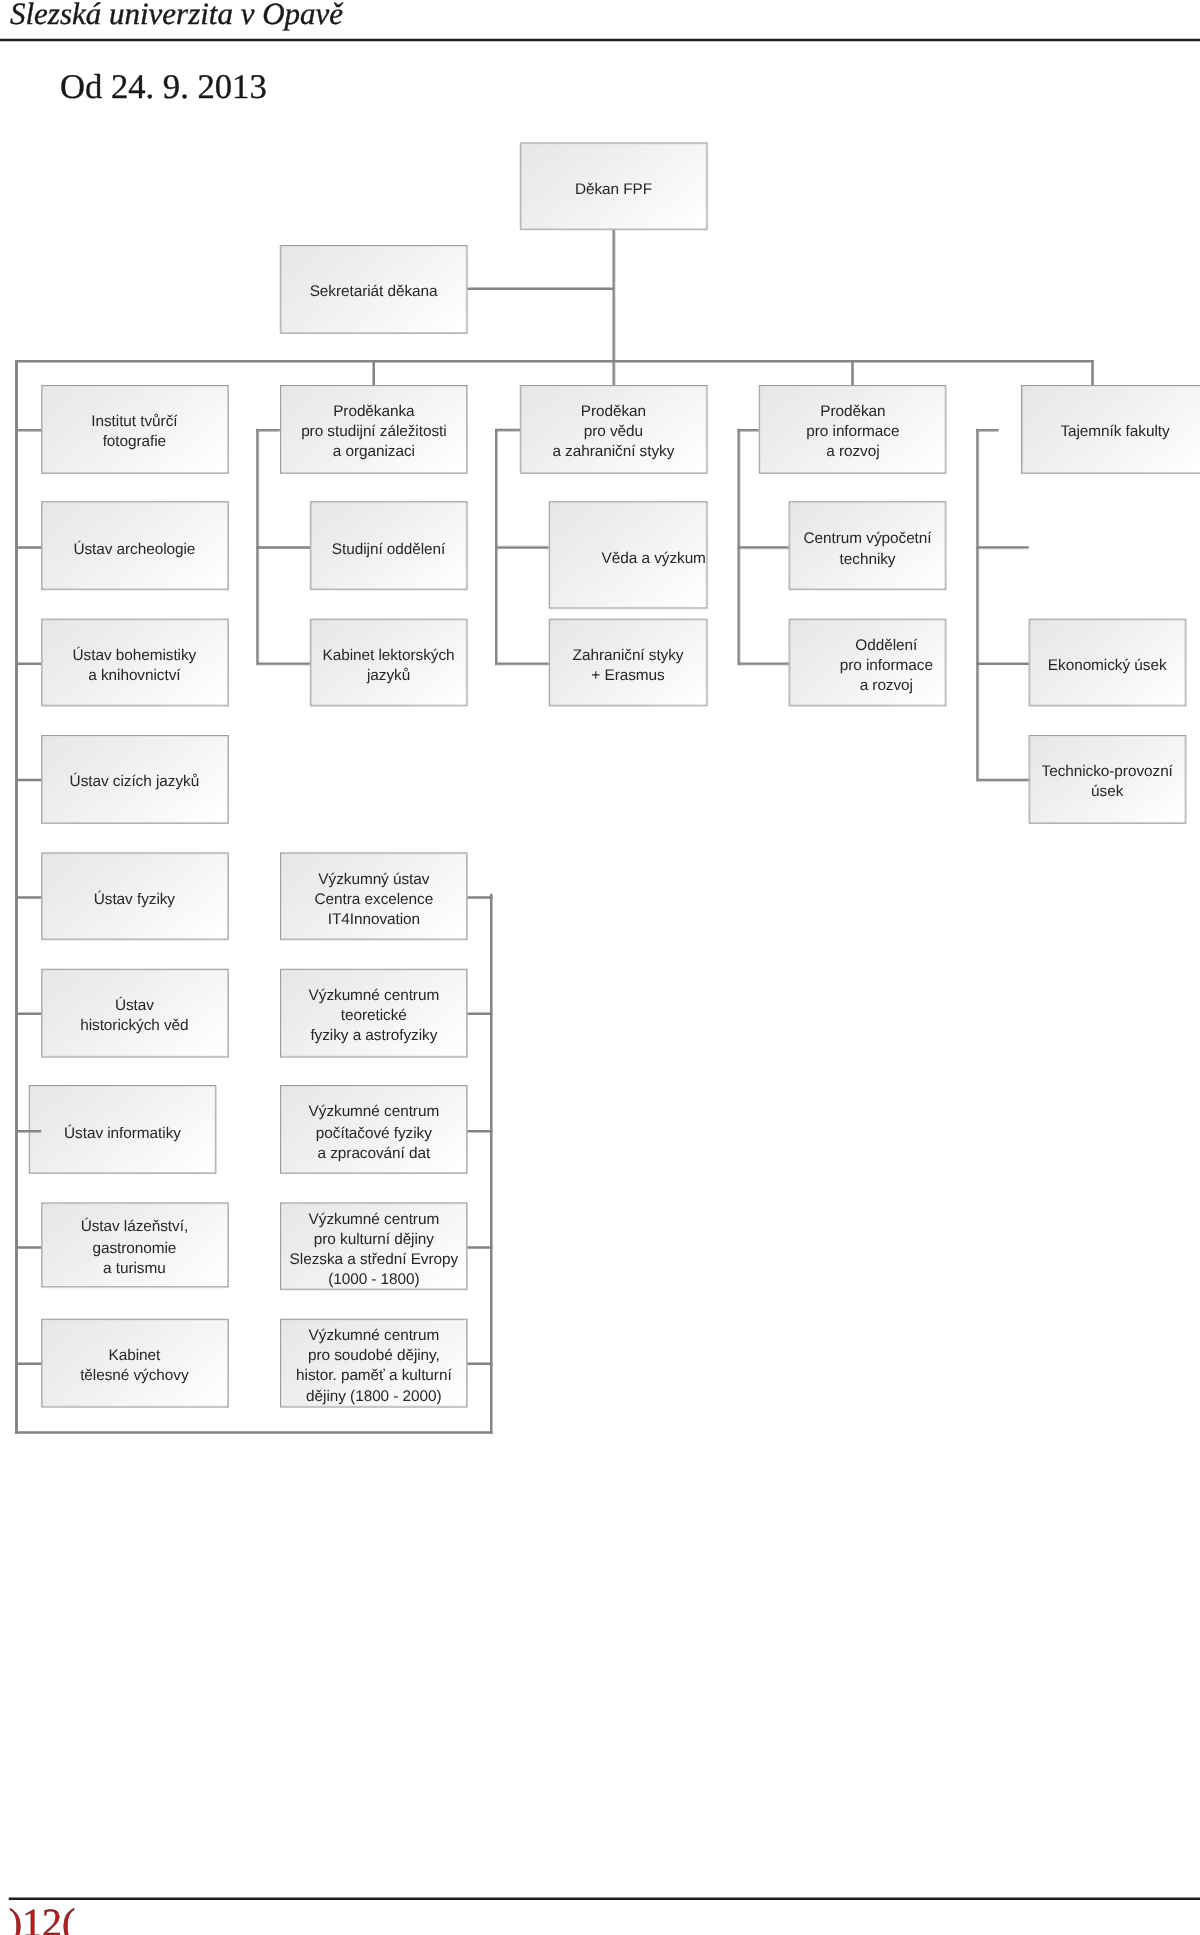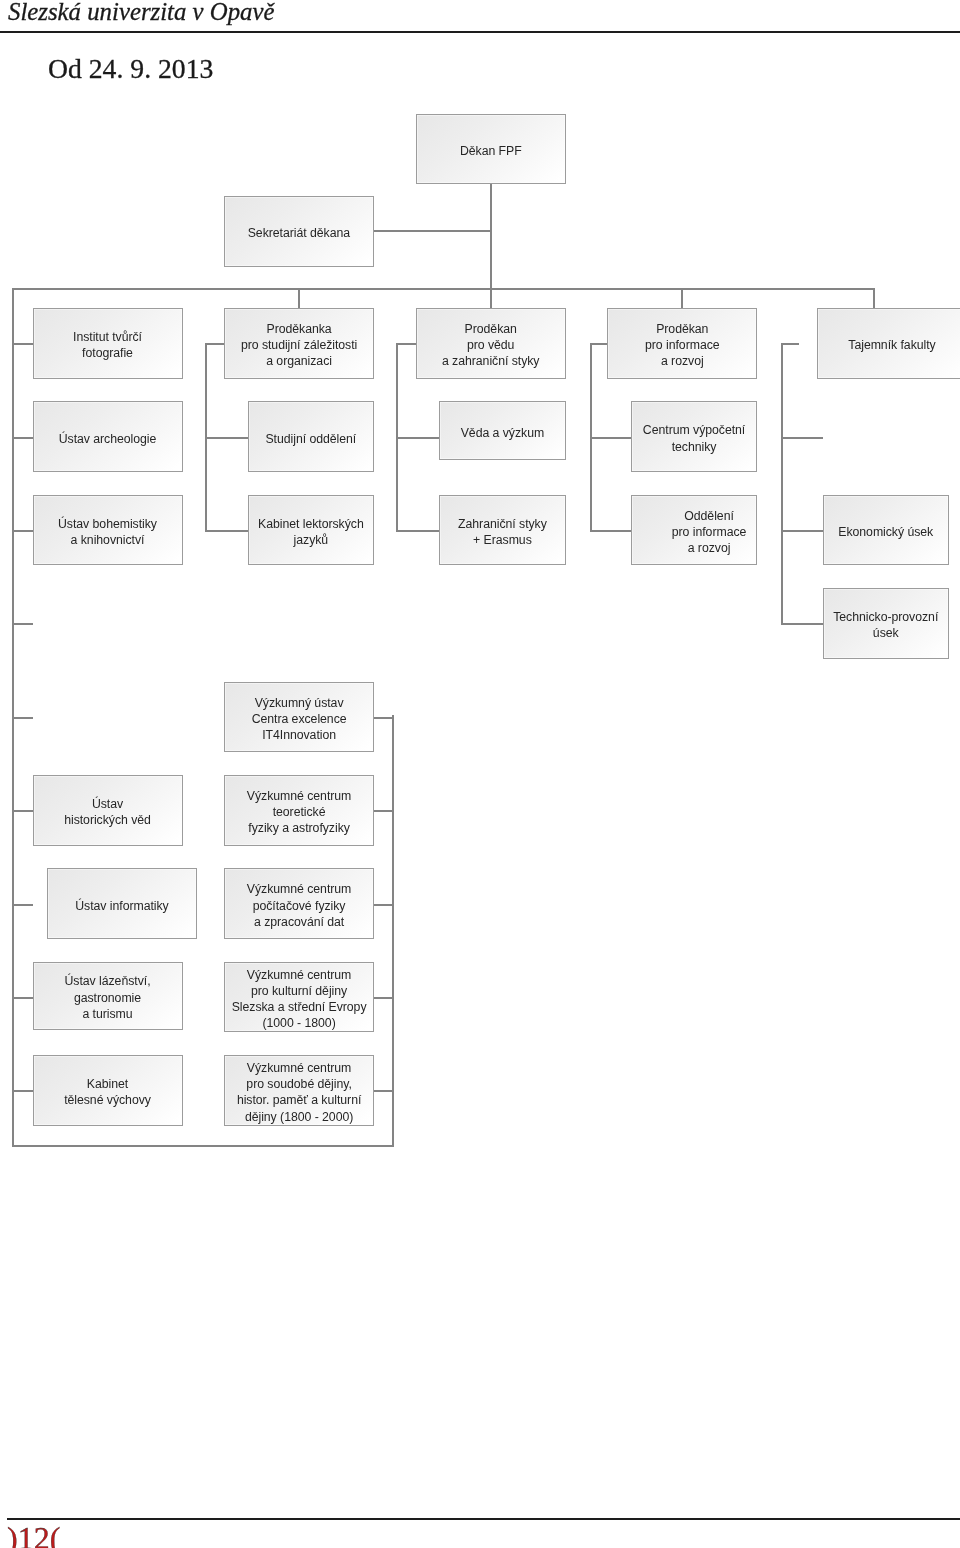--- a/index.html
+++ b/index.html
@@ -88,27 +88,33 @@
       </div>
       <div class="ln" style="left: 13px; top: 342.5px; width: 19.5px; height: 2px;"></div>
       <div class="bx" style="left: 32.5px; top: 401.4px; width: 150px; height: 70.5px;">
         <span>Ústav archeologie</span>
       </div>
       <div class="ln" style="left: 13px; top: 436.5px; width: 19.5px; height: 2px;"></div>
       <div class="bx" style="left: 32.5px; top: 494.8px; width: 150px; height: 70.5px;">
         <span>Ústav bohemistiky<br>a knihovnictví</span>
       </div>
       <div class="ln" style="left: 13px; top: 529.5px; width: 19.5px; height: 2px;"></div>
+      <div class="bx" style="left: 32.5px; top: 588.2px; width: 150px; height: 70.5px;">
+        <span>Ústav cizích jazyků</span>
+      </div>
       <div class="ln" style="left: 13px; top: 622.5px; width: 19.5px; height: 2px;"></div>
+      <div class="bx" style="left: 32.5px; top: 681.6px; width: 150px; height: 70.5px;">
+        <span>Ústav fyziky</span>
+      </div>
       <div class="ln" style="left: 13px; top: 716.5px; width: 19.5px; height: 2px;"></div>
       <div class="bx" style="left: 32.5px; top: 775px; width: 150px; height: 70.5px;">
         <span>Ústav<br>historických věd</span>
       </div>
       <div class="ln" style="left: 13px; top: 809.5px; width: 19.5px; height: 2px;"></div>
-      <div class="bx" style="left: 47px; top: 868.4px; width: 150px; height: 70.5px;">
+      <div class="bx" style="left: 23px; top: 868.4px; width: 150px; height: 70.5px;">
         <span>Ústav informatiky</span>
       </div>
       <div class="ln" style="left: 13px; top: 903.5px; width: 19.5px; height: 2px;"></div>
       <div class="bx" style="left: 32.5px; top: 961.8px; width: 150px; height: 68px; align-items: center;">
         <span>Ústav lázeňství,<br>gastronomie<br>a turismu</span>
       </div>
       <div class="ln" style="left: 13px; top: 996.5px; width: 19.5px; height: 2px;"></div>
       <div class="bx" style="left: 32.5px; top: 1055.2px; width: 150px; height: 70.5px;">
         <span>Kabinet<br>tělesné výchovy</span>
       </div>
@@ -123,21 +129,21 @@
       <div class="ln" style="left: 205px; top: 436.5px; width: 42.6px; height: 2px;"></div>
       <div class="bx" style="left: 247.6px; top: 494.8px; width: 126.5px; height: 70.5px; text-align: center;">
         <span>Kabinet lektorských<br>jazyků</span>
       </div>
       <div class="ln" style="left: 205px; top: 529.5px; width: 42.6px; height: 2px;"></div>
       <div class="ln" style="left: 205px; top: 342.5px; width: 2px; height: 189px;"></div>
       <div class="bx" style="left: 415.7px; top: 308px; width: 150px; height: 70.5px;">
         <span>Proděkan<br>pro vědu<br>a zahraniční styky</span>
       </div>
       <div class="ln" style="left: 396px; top: 342.5px; width: 19.7px; height: 2px;"></div>
-      <div class="bx" style="left: 439.2px; top: 401.4px; width: 126.5px; height: 59px;">
+      <div class="bx" style="left: 439.2px; top: 401.4px; width: 126.5px; height: 86px; justify-content: flex-end;">
         <span>Věda a výzkum</span>
       </div>
       <div class="ln" style="left: 396px; top: 436.5px; width: 43.2px; height: 2px;"></div>
       <div class="bx" style="left: 439.2px; top: 494.8px; width: 126.5px; height: 70.5px;">
         <span>Zahraniční styky<br>+ Erasmus</span>
       </div>
       <div class="ln" style="left: 396px; top: 529.5px; width: 43.2px; height: 2px;"></div>
       <div class="ln" style="left: 396px; top: 342.5px; width: 2px; height: 189px;"></div>
       <div class="bx" style="left: 607.3px; top: 308px; width: 150px; height: 70.5px;">
         <span>Proděkan<br>pro informace<br>a rozvoj</span>

